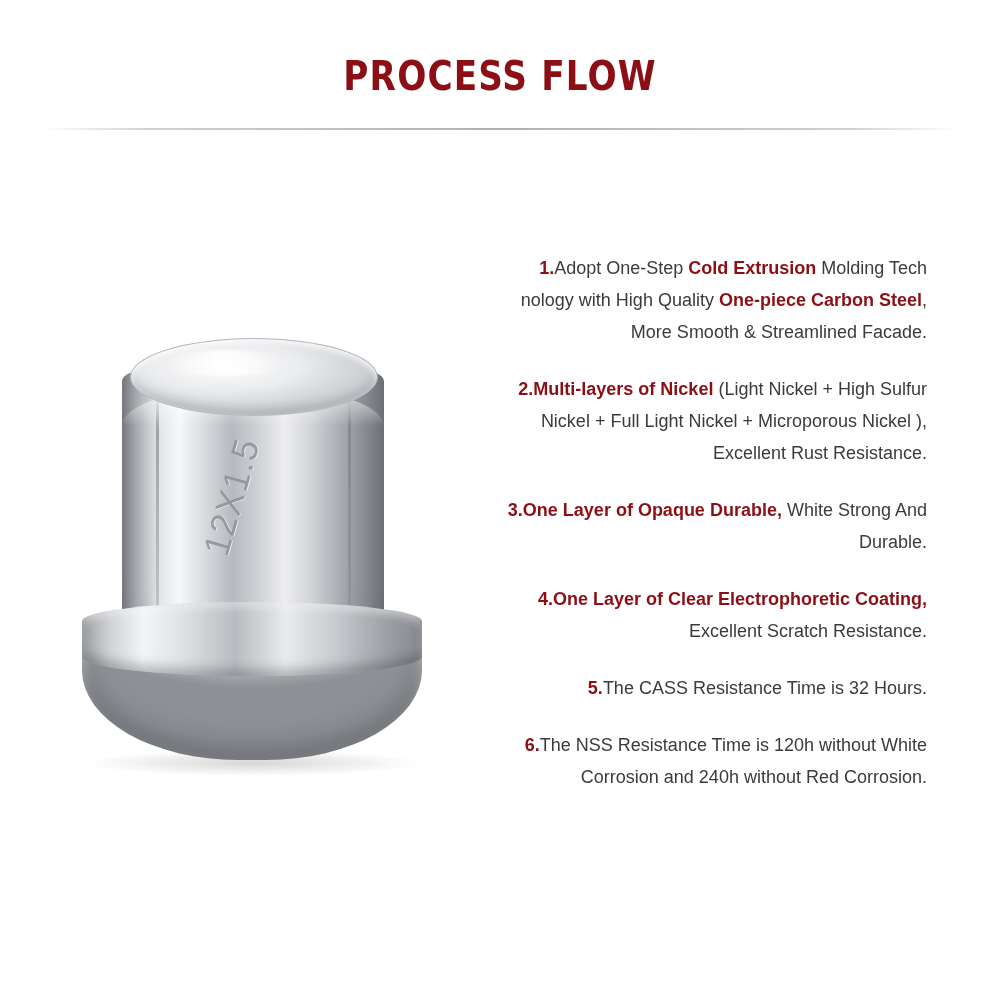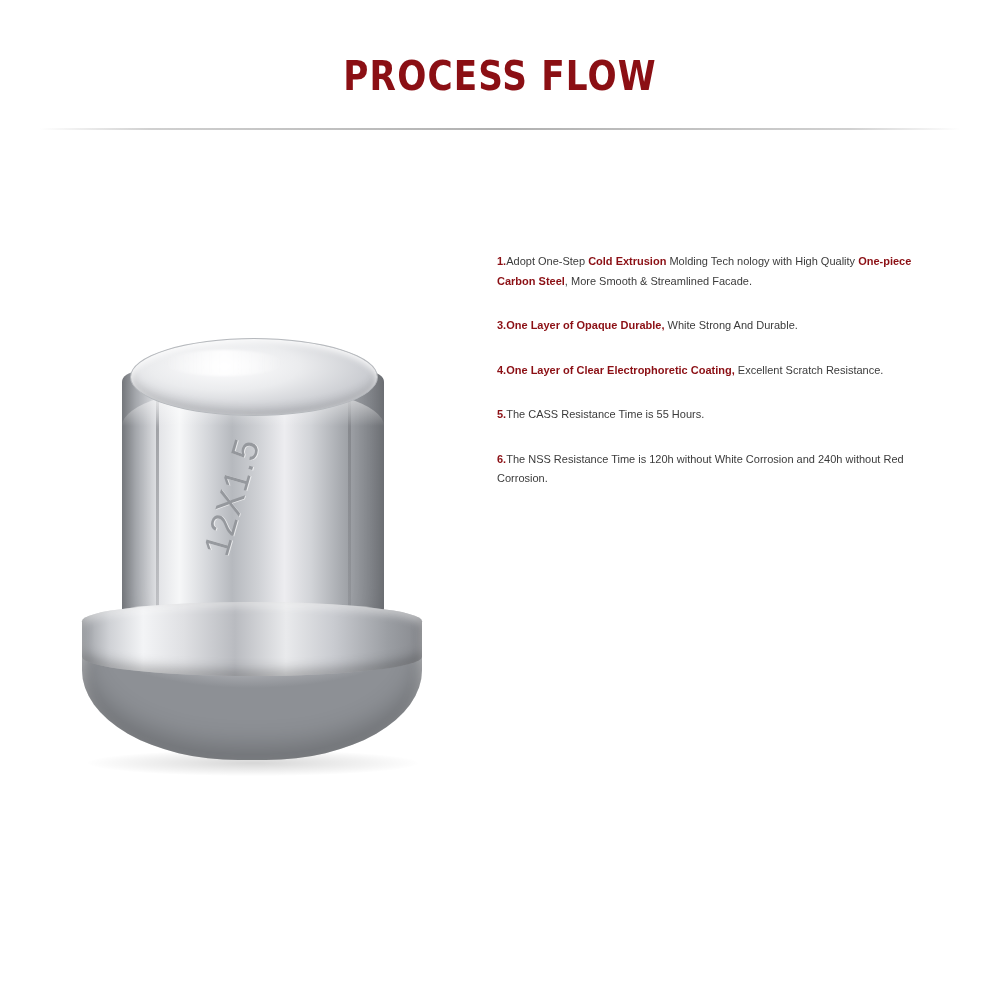--- a/index.html
+++ b/index.html
@@ -176,24 +176,25 @@
 
   
   .spec-list {
     position: absolute;
     left: 497px;
     top: 252px;
     width: 430px;
   }
   .spec-item {
     margin-bottom: 25px;
-    font-size: 11px;
+    font-size: 18px;
     line-height: 1.78;
     color: #3b3b3b;
     font-family: "Liberation Sans", sans-serif;
+    text-align: right;
   }
   .spec-item:last-child { margin-bottom: 0; }
   .spec-num {
     color: #8b0f14;
     font-weight: bold;
   }
   .spec-strong {
     color: #8b0f14;
     font-weight: bold;
   }
@@ -223,31 +224,34 @@
       <div class="size-label">12X1.5</div>
     </div>
   </div>
 
   <div class="spec-list">
 
     <div class="spec-item">
       <span class="spec-num">1.</span><span class="spec-text">Adopt One-Step </span><span class="spec-strong">Cold Extrusion</span><span class="spec-text"> Molding Tech nology with High Quality </span><span class="spec-strong">One-piece Carbon Steel</span><span class="spec-text">, More Smooth &amp; Streamlined Facade.</span>
     </div>
 
+    <div class="spec-item">
+      <span class="spec-num">2.</span><span class="spec-text"></span><span class="spec-strong">Multi-layers of Nickel</span><span class="spec-text"> (Light Nickel + High Sulfur Nickel + Full Light Nickel + Microporous Nickel ), Excellent Rust Resistance.</span>
+    </div>
 
     <div class="spec-item">
       <span class="spec-num">3.</span><span class="spec-strong">One Layer of Opaque Durable,</span><span class="spec-text"> White Strong And Durable.</span>
     </div>
 
     <div class="spec-item">
       <span class="spec-num">4.</span><span class="spec-strong">One Layer of Clear Electrophoretic Coating,</span><span class="spec-text"> Excellent Scratch Resistance.</span>
     </div>
 
     <div class="spec-item">
-      <span class="spec-num">5.</span><span class="spec-text">The CASS Resistance Time is 55 Hours.</span>
+      <span class="spec-num">5.</span><span class="spec-text">The CASS Resistance Time is 32 Hours.</span>
     </div>
 
     <div class="spec-item">
       <span class="spec-num">6.</span><span class="spec-text">The NSS Resistance Time is 120h without White Corrosion and 240h without Red Corrosion.</span>
     </div>
 
   </div>
 </div>
 
 </body></html>

